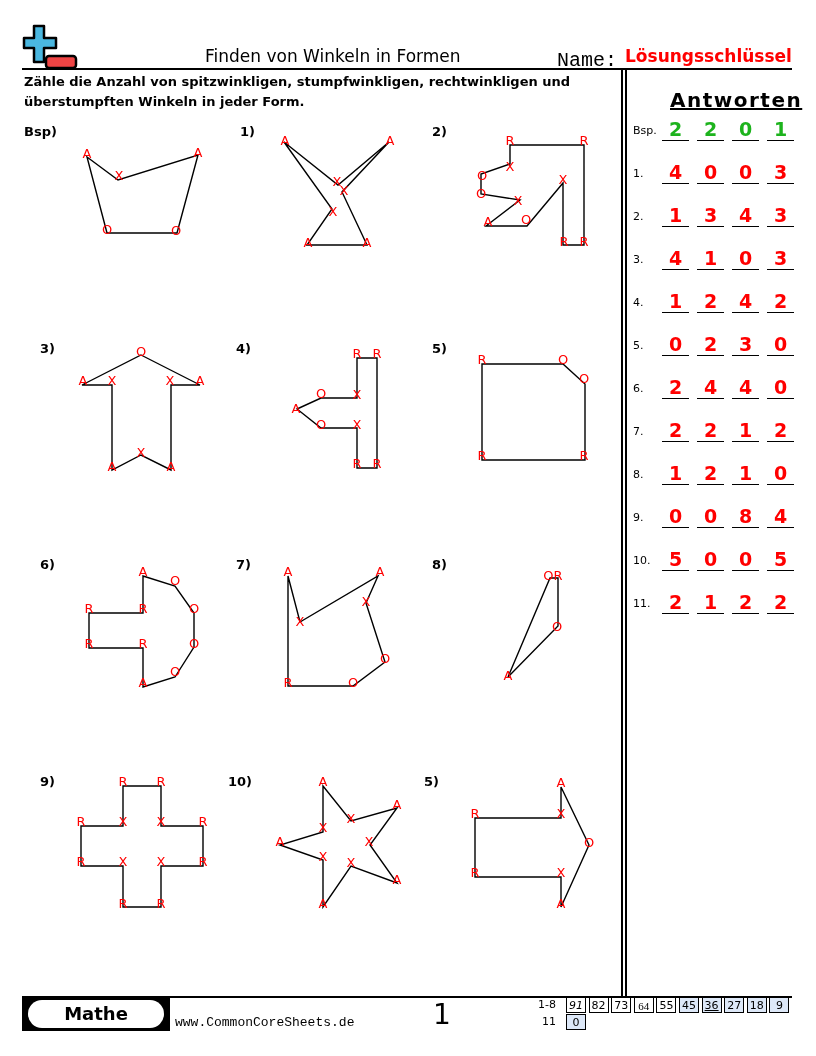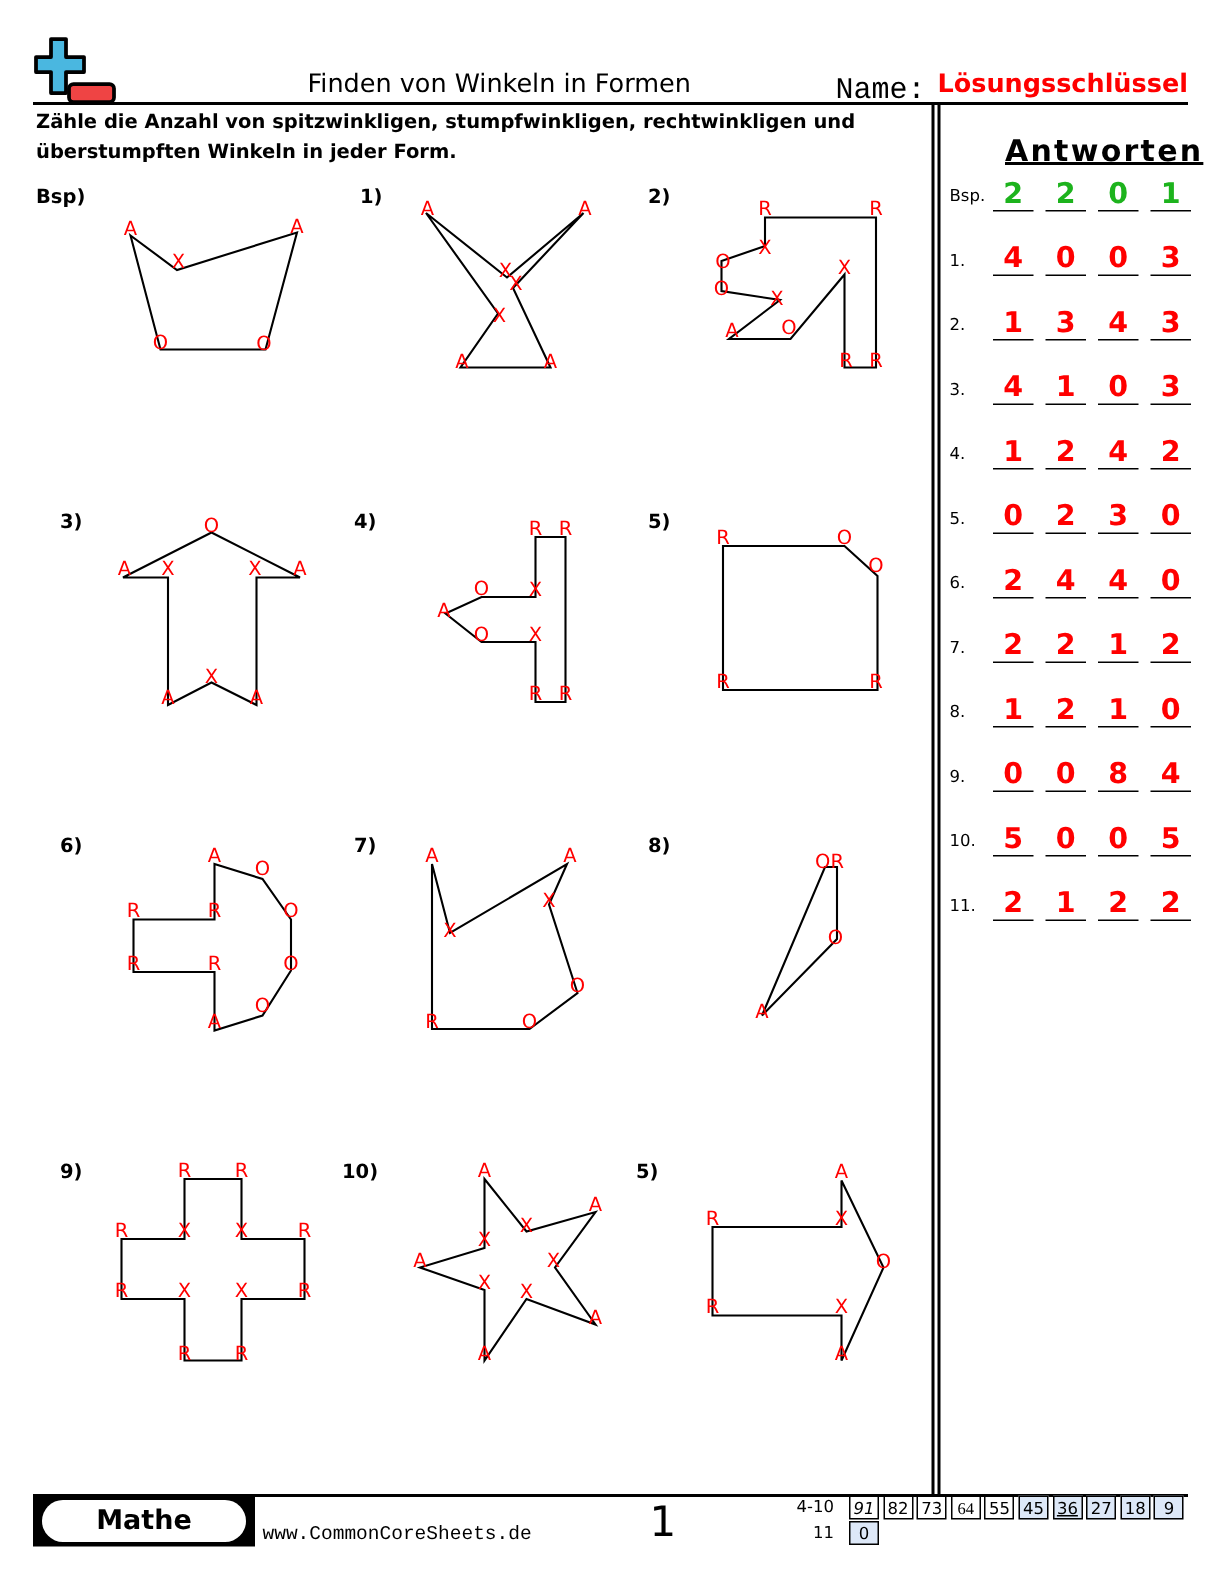--- a/index.html
+++ b/index.html
@@ -272,21 +272,21 @@
       <text x="561" y="903">A</text>
   </g>
 </svg>
 
 <div class="abs footer-rule"></div>
 <div class="abs footer-box"></div>
 <div class="abs footer-pill">Mathe</div>
 <div class="abs footer-site">www.CommonCoreSheets.de</div>
 <div class="abs footer-page">1</div>
 <div id="score">
-    <div class="abs score-label" style="left: 518px; top: 998px;">4-10</div>
+    <div class="abs score-label" style="left: 518px; top: 998px;">1-8</div>
     <div class="score-cell" style="left: 566px; top: 997px; font-style: italic;">91</div>
     <div class="score-cell" style="left: 588.6px; top: 997px;">82</div>
     <div class="score-cell" style="left: 611.2px; top: 997px;">73</div>
     <div class="score-cell" style="left: 633.8px; top: 997px; font-family: Liberation Serif, serif;">64</div>
     <div class="score-cell" style="left: 656.4px; top: 997px;">55</div>
     <div class="score-cell hl" style="left: 679px; top: 997px;">45</div>
     <div class="score-cell hl" style="left: 701.6px; top: 997px; text-decoration: underline;">36</div>
     <div class="score-cell hl" style="left: 724.2px; top: 997px;">27</div>
     <div class="score-cell hl" style="left: 746.8px; top: 997px;">18</div>
     <div class="score-cell hl" style="left: 769.4px; top: 997px;">9</div>

